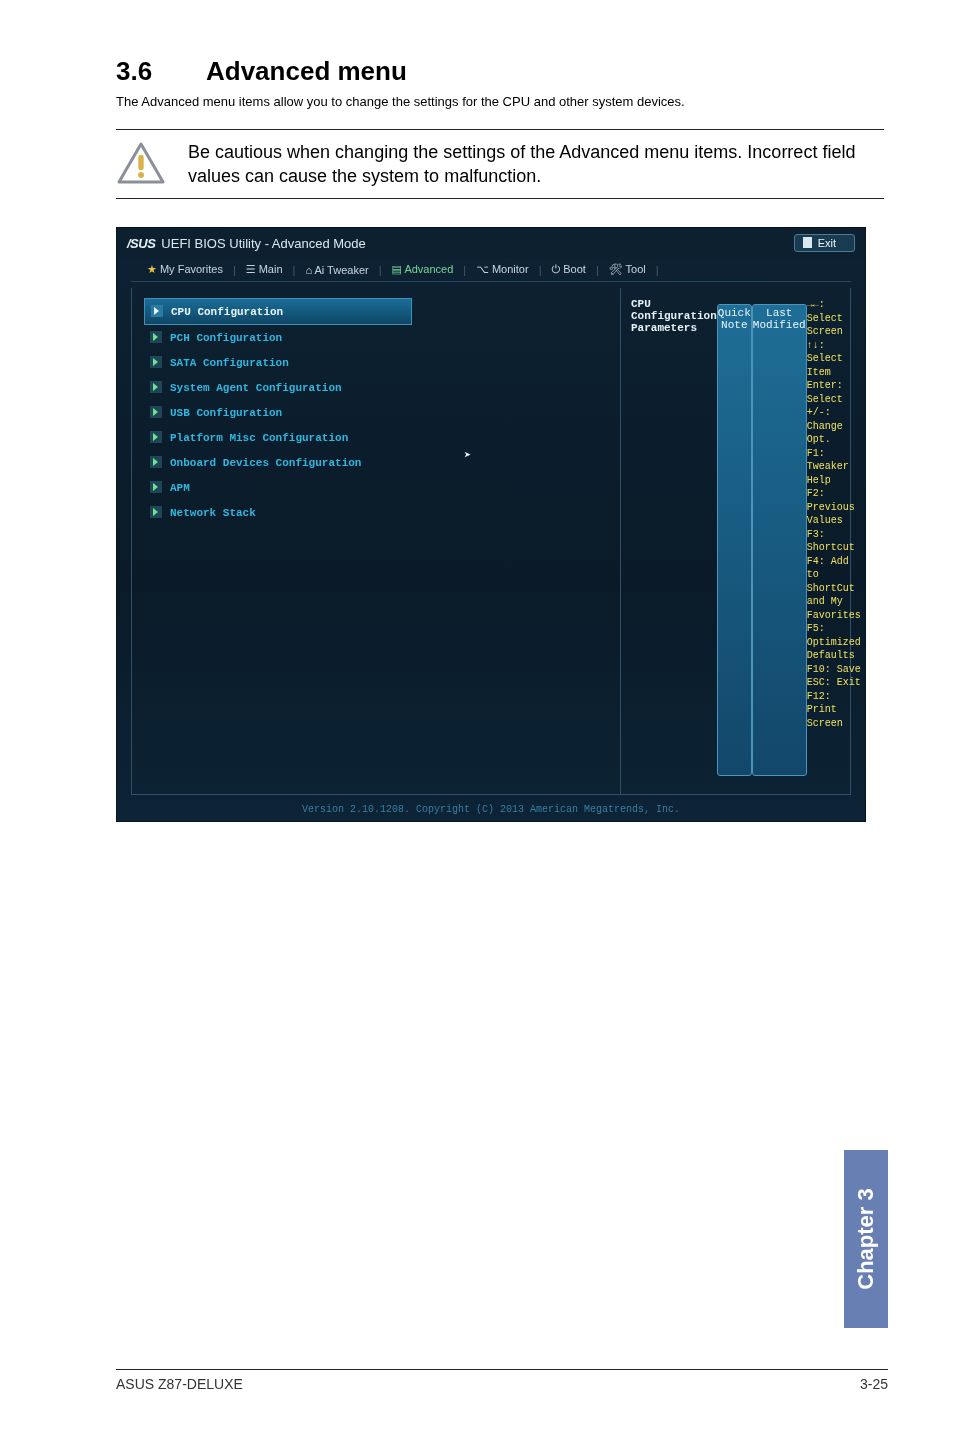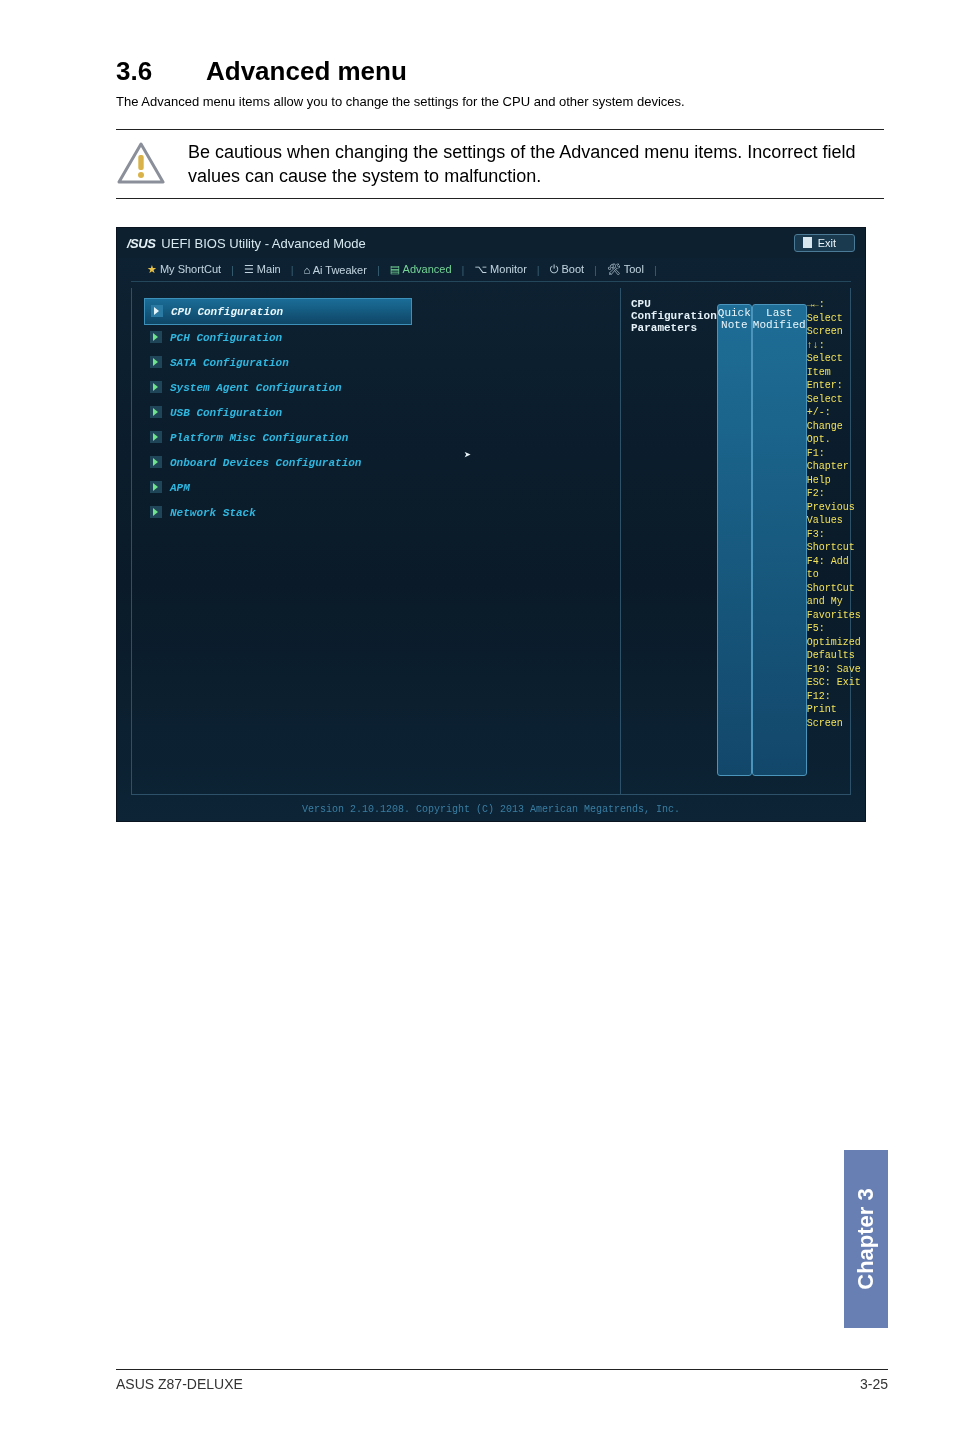--- a/index.html
+++ b/index.html
@@ -106,21 +106,20 @@
     display:flex;
   }
   .bios-left {
     flex: 1;
     padding: 10px 0 10px 0;
   }
   .menu-item {
     padding: 6px 0 6px 18px;
     color: #2fb7e0;
     font-weight: bold;
-    font-style: italic;
   }
   .menu-item .chevron {
     display:inline-block;
     width:12px; height:12px;
     background:#1f4558;
     margin-right:8px;
     position:relative;
     vertical-align: -2px;
   }
   .menu-item .chevron::after{
@@ -242,21 +241,21 @@
         <span class="asus-logo">/SUS</span>
         <span>UEFI BIOS Utility - Advanced Mode</span>
       </div>
       <div class="exit-btn">
         <span class="exit-door"></span>
         <span>Exit</span>
       </div>
     </div>
 
     <div class="bios-tabs">
-      <span class="tab"><span class="star">★</span> <span>My ShortCut</span></span>
+      <span class="tab"><span class="star">★</span> <span>My Favorites</span></span>
         <span class="sep">|</span>
       <span class="tab">☰ <span>Main</span></span>
         <span class="sep">|</span>
       <span class="tab">⌂ <span>Ai Tweaker</span></span>
         <span class="sep">|</span>
       <span class="tab active">▤ <span>Advanced</span></span>
         <span class="sep">|</span>
       <span class="tab">⌥ <span>Monitor</span></span>
         <span class="sep">|</span>
       <span class="tab">⏻ <span>Boot</span></span>
@@ -285,21 +284,21 @@
         <div class="right-spacer"></div>
         <div class="pill-row">
           <div class="pill">Quick Note</div>
           <div class="pill">Last Modified</div>
         </div>
         <div class="help-lines">
           <div>→←: Select Screen</div>
           <div>↑↓: Select Item</div>
           <div>Enter: Select</div>
           <div>+/-: Change Opt.</div>
-          <div>F1: Chapter Help</div>
+          <div>F1: Tweaker Help</div>
           <div>F2: Previous Values</div>
           <div>F3: Shortcut</div>
           <div>F4: Add to ShortCut and My Favorites</div>
           <div>F5: Optimized Defaults</div>
           <div>F10: Save  ESC: Exit</div>
           <div>F12: Print Screen</div>
         </div>
       </div>
     </div>
     <div class="bios-footer">Version 2.10.1208. Copyright (C) 2013 American Megatrends, Inc.</div>

